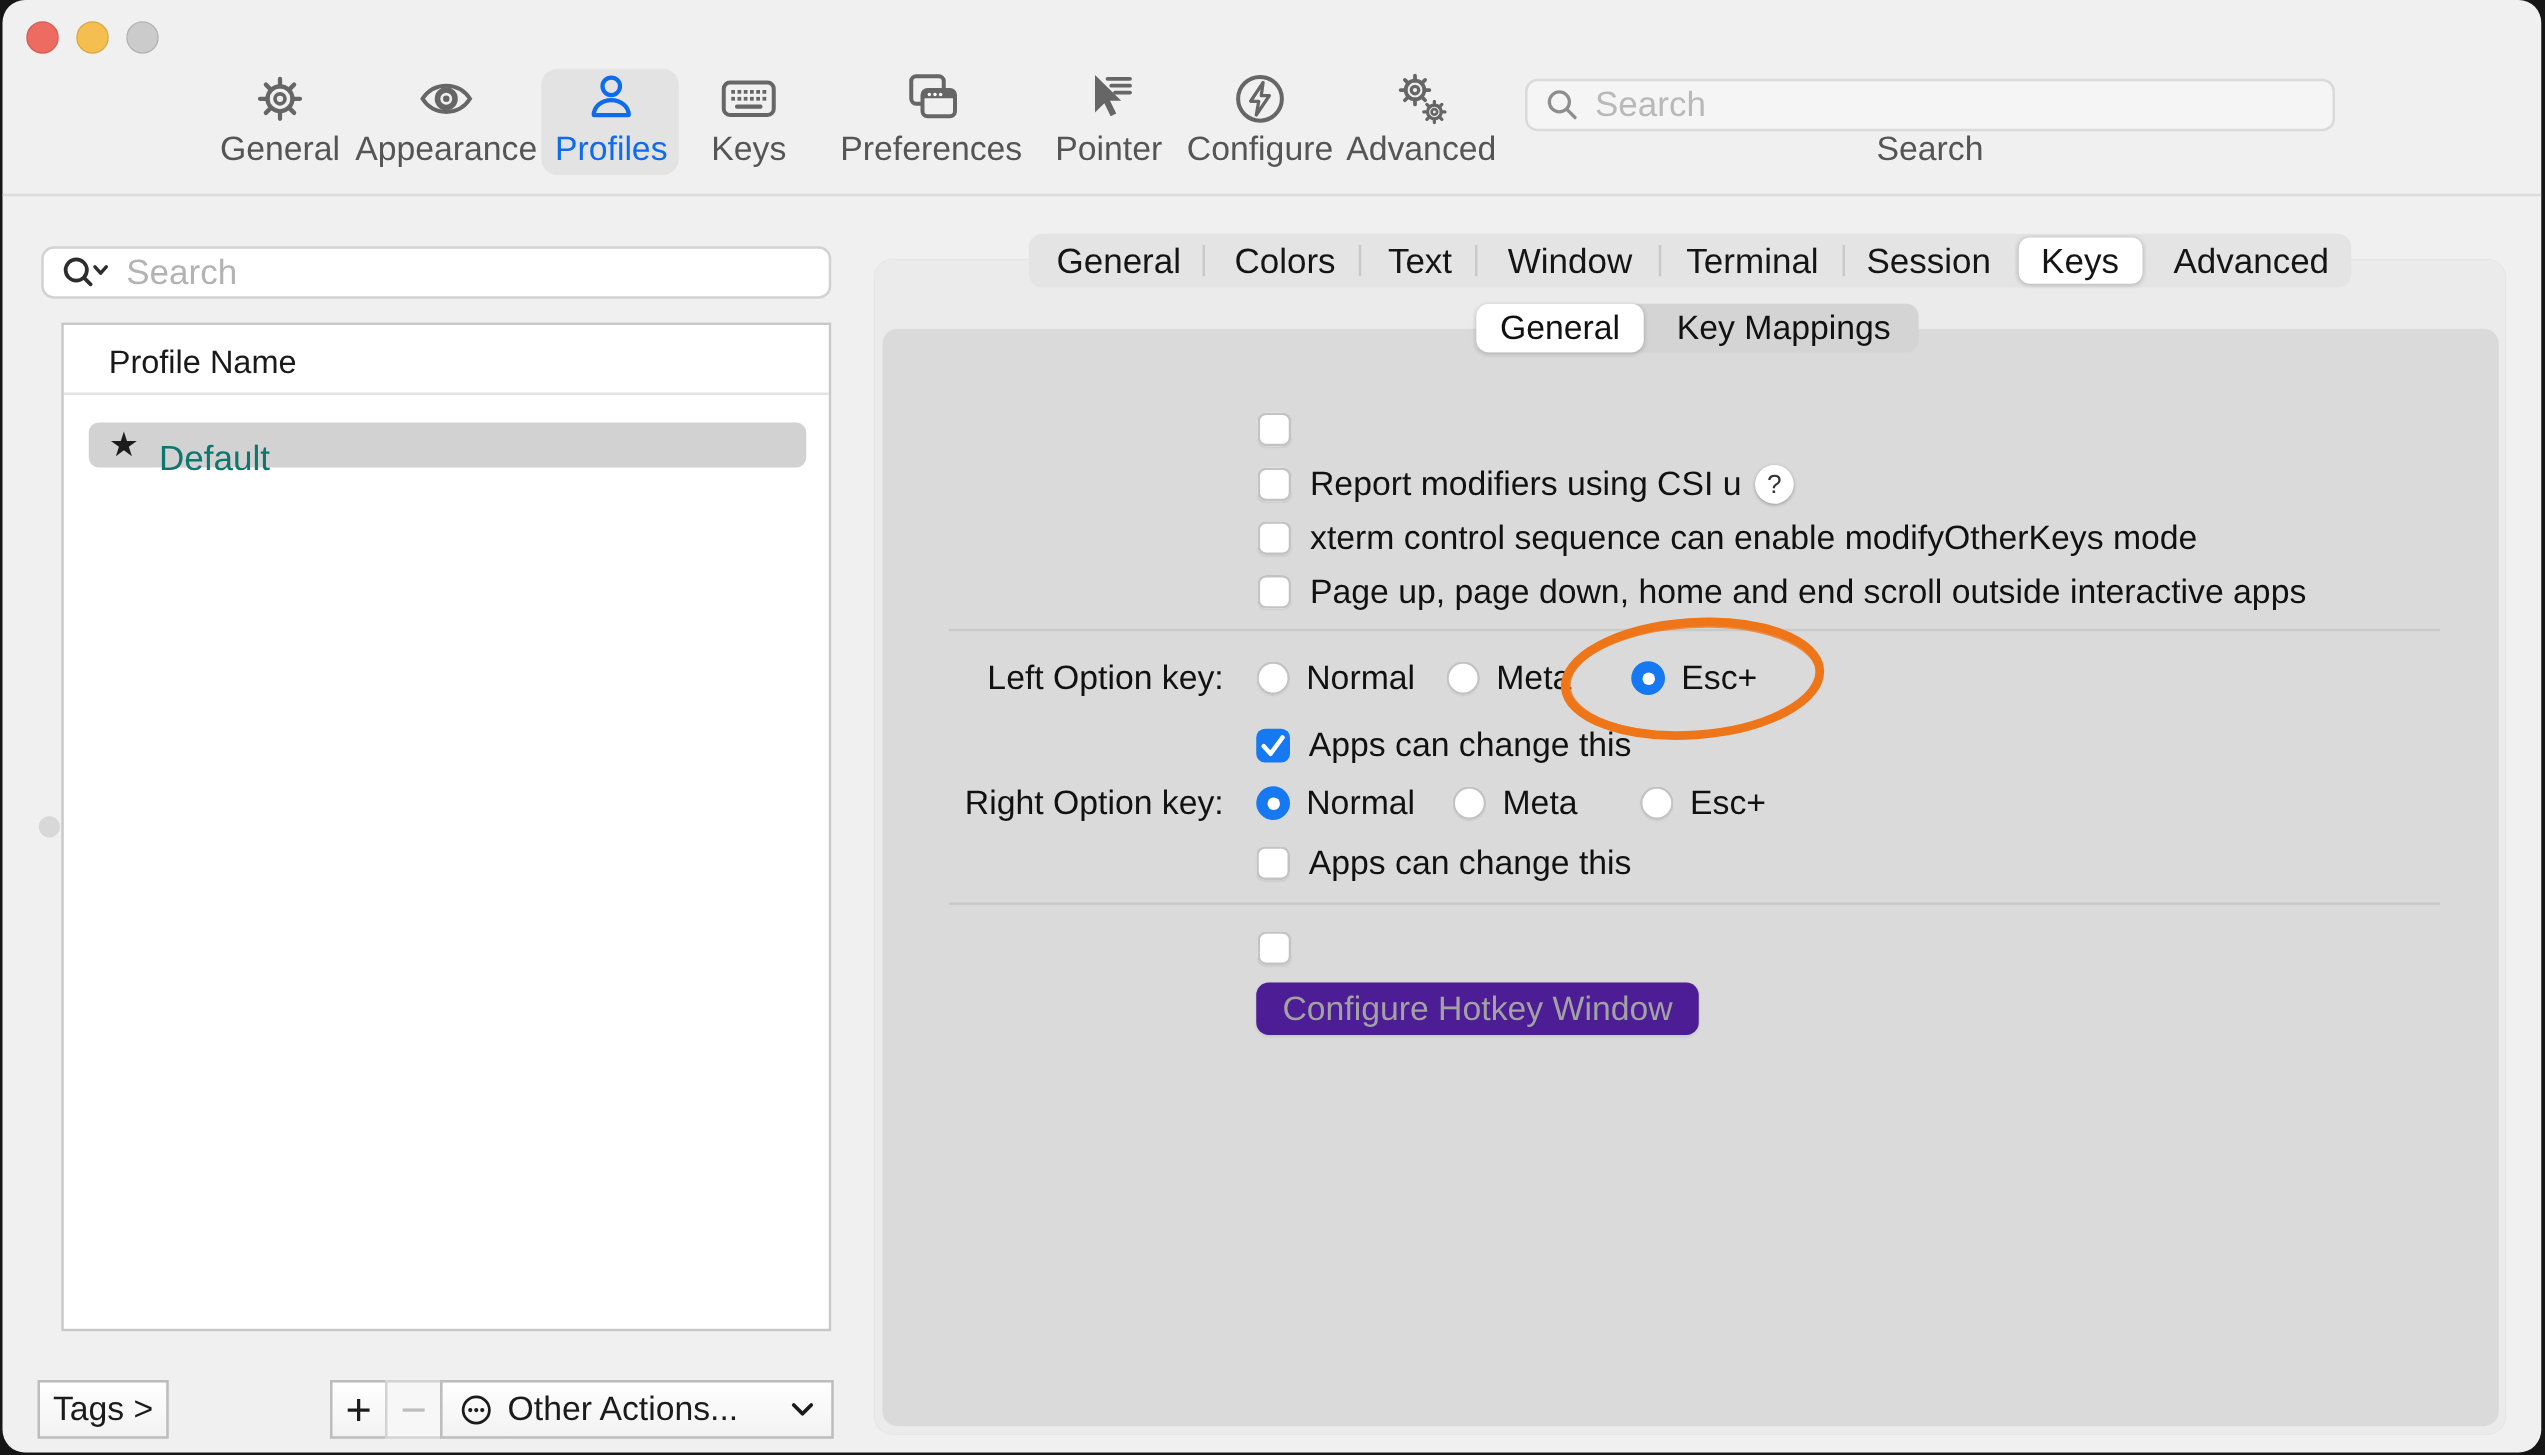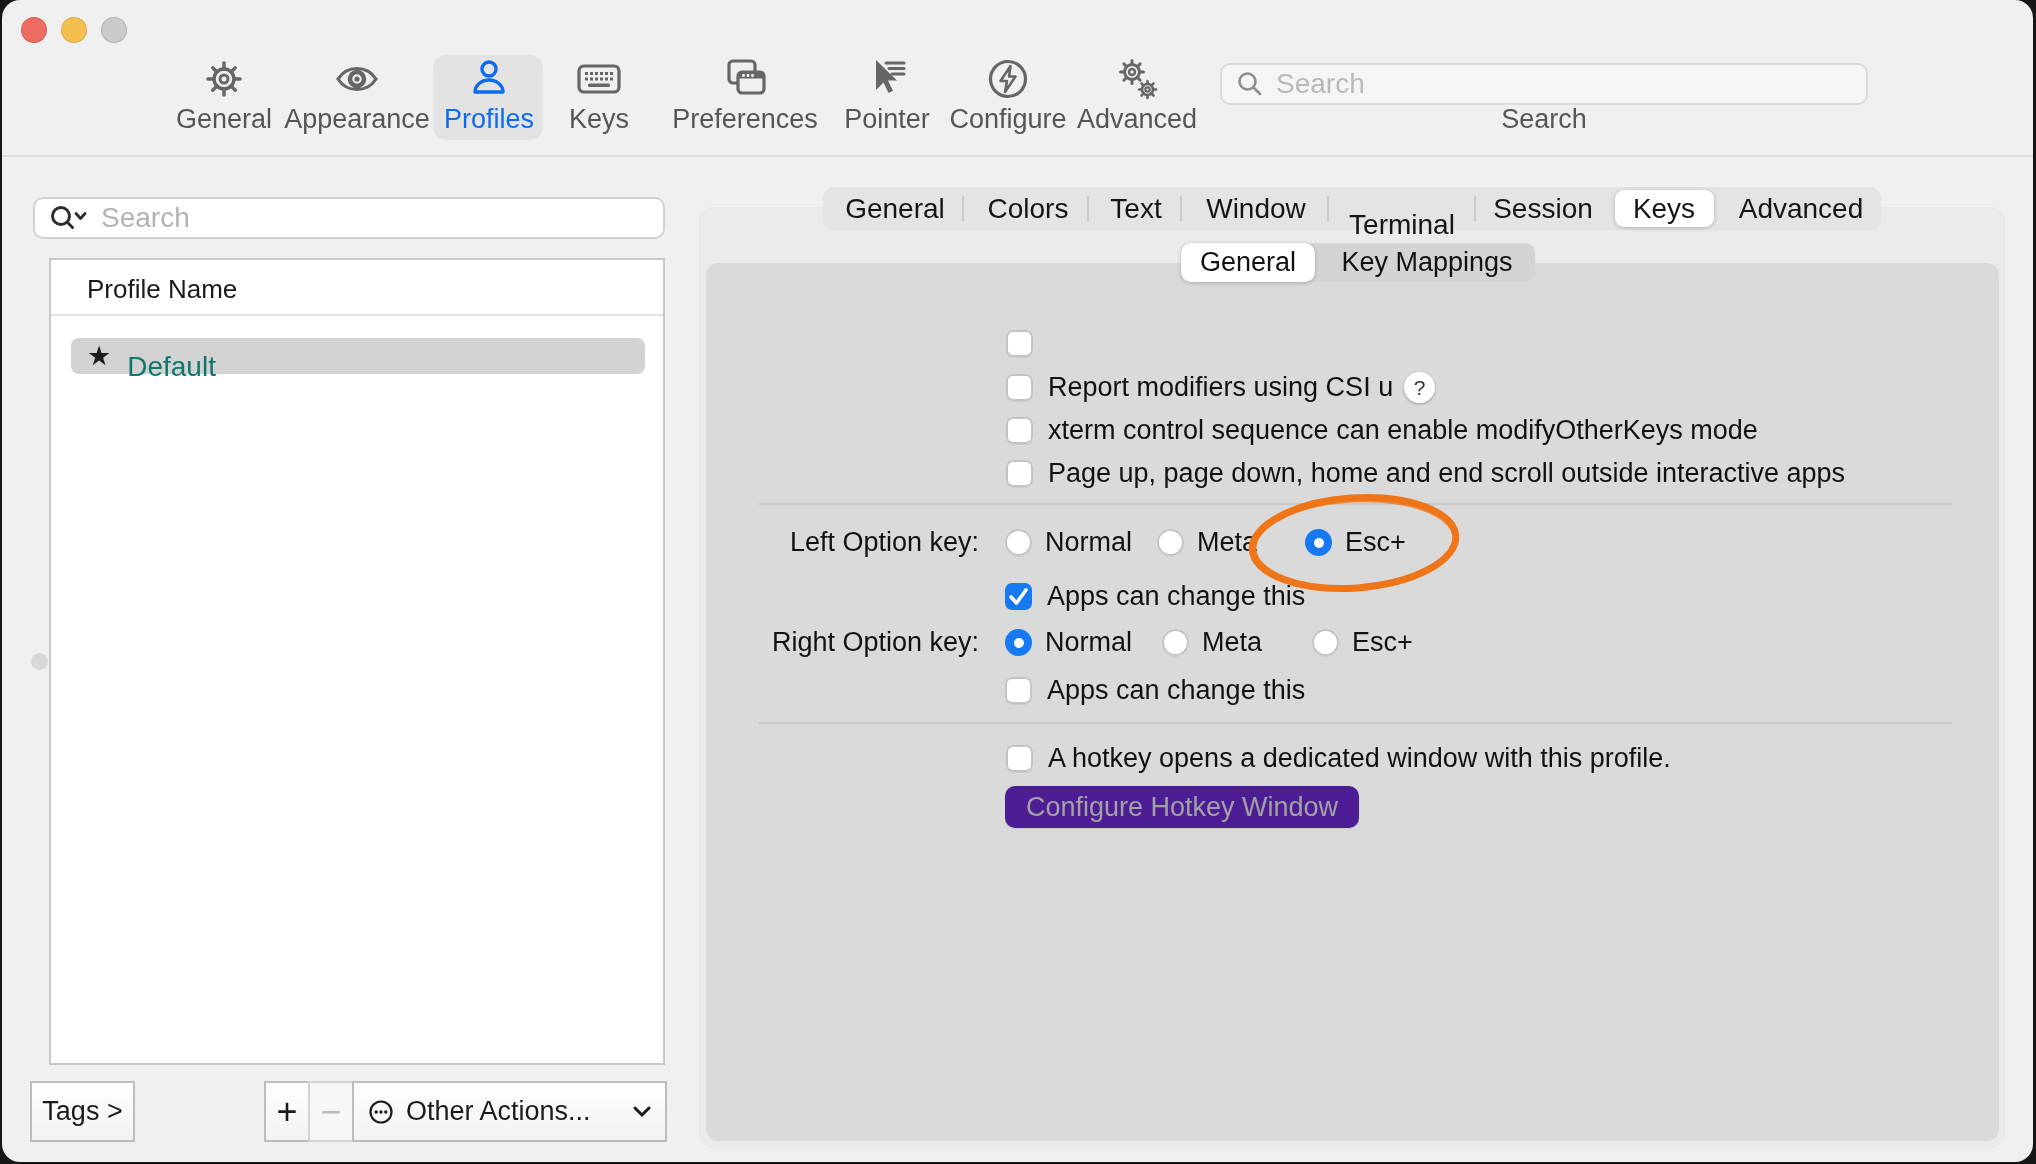--- a/index.html
+++ b/index.html
@@ -27,21 +27,21 @@
   .side-search input::placeholder{color:#b3b3b3;}
   .listbox{position:absolute;left:47px;top:258px;width:616px;height:807px;background:#fff;border:2px solid #c8c8c8;box-sizing:border-box;}
   .list-header{position:absolute;left:36px;top:14px;font-size:26px;color:#1a1a1a;}
   .list-hsep{position:absolute;left:0;right:0;top:54px;height:2px;background:#e4e4e4;}
   .prow{position:absolute;left:20px;top:78px;width:574px;height:36px;background:#d2d2d2;border-radius:8px;display:flex;align-items:center;}
   .prow .star{font-size:27px;color:#1c1c1c;margin-left:16px;}
   .prow .pname{font-size:28px;color:#0f766e;margin-left:16px;margin-top:22px;}
   .split-dot{position:absolute;left:29px;top:653px;width:17px;height:17px;border-radius:50%;background:#d8d8d8;}
 
   
-  .bbtn{position:absolute;top:1081px;height:61px;box-sizing:border-box;border:2px solid #bdbdbd;background:linear-gradient(#ffffff,#f2f2f2);display:flex;align-items:center;justify-content:center;font-size:27px;color:#1b1b1b;}
+  .bbtn{position:absolute;top:1104px;height:47px;box-sizing:border-box;border:2px solid #bdbdbd;background:linear-gradient(#ffffff,#f2f2f2);display:flex;align-items:center;justify-content:center;font-size:27px;color:#1b1b1b;}
   .bbtn.dis{border-color:#d3d3d3;color:#bdbdbd;background:#f7f7f7;}
 
   
   .pane-outer{position:absolute;left:698px;top:208px;width:1304px;height:939px;background:#ebebeb;border-radius:14px;box-shadow:0 0 0 1px rgba(0,0,0,.04);}
   .pane-inner{position:absolute;left:704px;top:263px;width:1293px;height:878px;background:#dadada;border-radius:12px;}
 
   
   .tabbar{position:absolute;left:821px;top:187px;width:1058px;height:43px;background:#e4e4e4;border-radius:11px;}
   .tab{position:absolute;top:187px;height:43px;line-height:43px;width:180px;text-align:center;font-size:28px;color:#151515;}
   .tabsel{position:absolute;left:1613px;top:190px;width:99px;height:37px;background:#fff;border-radius:9px;box-shadow:0 1px 4px rgba(0,0,0,.22);}
@@ -228,21 +228,21 @@
 
   <div class="pane-outer"></div>
   <div class="pane-inner"></div>
 
   <div class="tabbar"></div>
   <div class="tabsel"></div>
   <div class="tab" style="left:803px;">General</div>
   <div class="tab" style="left:936px;">Colors</div>
   <div class="tab" style="left:1044px;">Text</div>
   <div class="tab" style="left:1164px;">Window</div>
-  <div class="tab" style="left:1310px;margin-top:16px;">Terminal</div>
+  <div class="tab" style="left:1310px;">Terminal</div>
   <div class="tab" style="left:1451px;">Session</div>
   <div class="tab" style="left:1572px;font-weight:400;">Keys</div>
   <div class="tab" style="left:1709px;">Advanced</div>
   <div class="tsep" style="left:960px;"></div>
   <div class="tsep" style="left:1085px;"></div>
   <div class="tsep" style="left:1178px;"></div>
   <div class="tsep" style="left:1325px;"></div>
   <div class="tsep" style="left:1472px;"></div>
 
   <div class="seg"></div>
@@ -286,21 +286,20 @@
   <div class="crow-label" style="left:1200px;top:621px;">Meta</div>
   <div class="radio" style="left:1310px;top:629px;"></div>
   <div class="crow-label" style="left:1350px;top:621px;">Esc+</div>
 
   <div class="cb" style="left:1003px;top:677px;"></div>
   <div class="crow-label" style="left:1045px;top:669px;">Apps can change this</div>
 
   <div class="hsep" style="top:722px;"></div>
 
   <div class="cb" style="left:1004px;top:745px;"></div>
-  <div class="crow-label" style="left:1046px;top:737px;">A hotkey opens a dedicated window with this profile.</div>
   <div class="cfg-btn">Configure Hotkey Window</div>
 
   <svg class="abs" style="left:1240px;top:488px;" width="226" height="110" viewBox="0 0 226 110">
     <ellipse cx="112" cy="55" rx="102" ry="45" fill="none" stroke="#ef7519" stroke-width="7" transform="rotate(-4 112 55)" stroke-linecap="round"></ellipse>
     <ellipse cx="113" cy="56" rx="100" ry="43" fill="none" stroke="#ef7519" stroke-width="3" transform="rotate(-3 113 56)" opacity="0.75"></ellipse>
   </svg>
 
 </div>
 </div>
 

